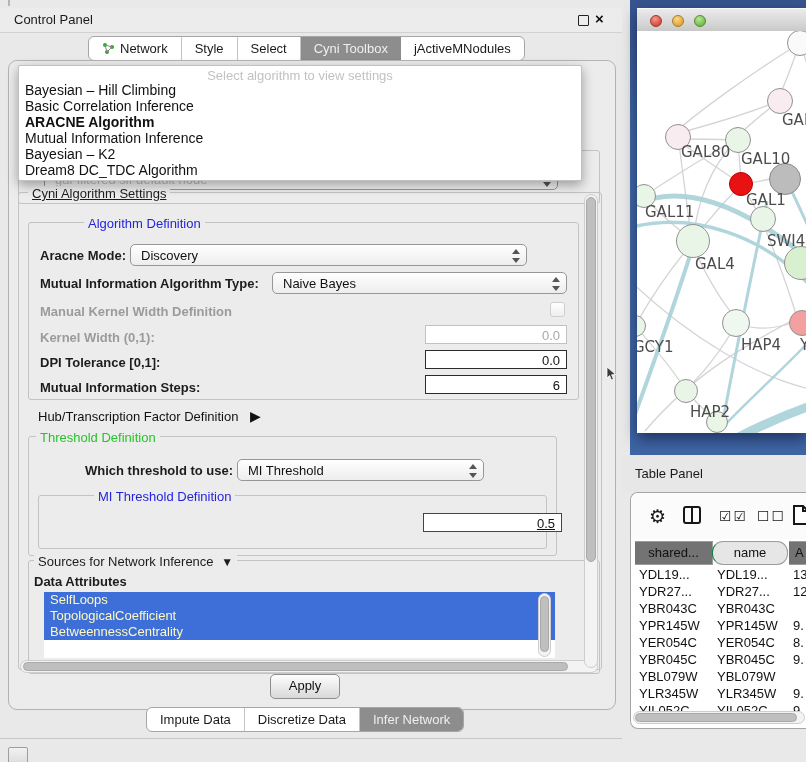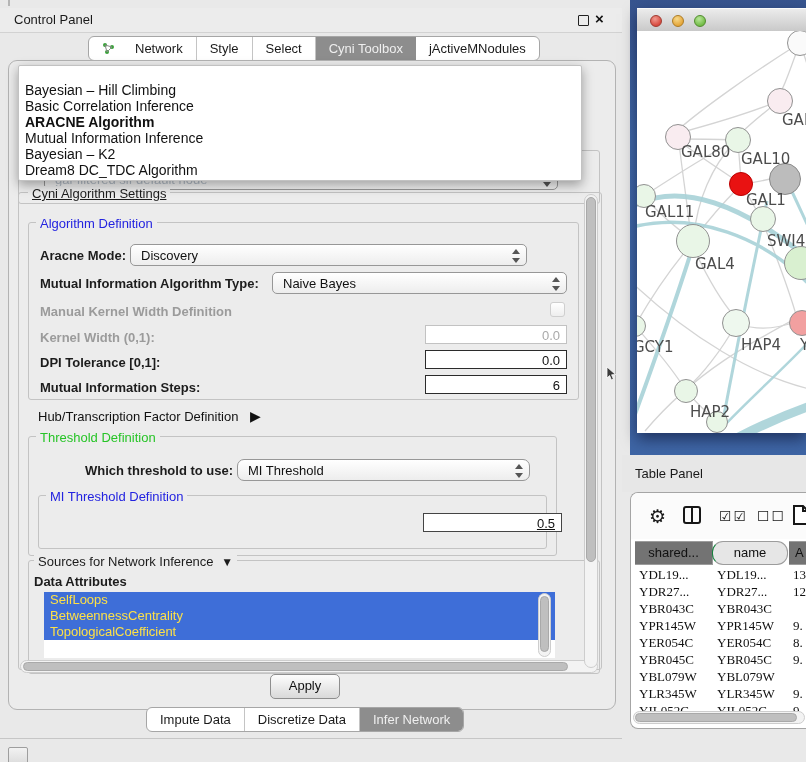--- a/index.html
+++ b/index.html
@@ -7,68 +7,68 @@
        font-family:"Liberation Sans","DejaVu Sans",sans-serif;
        background:#e9e9e9;color:#1c1c1c;}
   .abs{position:absolute;}
   
   .cp-win{left:0;top:8px;width:622px;height:730px;background:#e9e9e9;border-bottom:1px solid #c6c6c6;}
   .cp-titlebar{left:0;top:0;width:622px;height:24px;background:#ececec;border-bottom:1px solid #d2d2d2;}
   .cp-title{left:14px;top:4px;font-size:13px;color:#1a1a1a;}
   .float-ico{left:578px;top:7px;width:9px;height:9px;border:1.6px solid #222;border-radius:1px;}
   .close-ico{left:595px;top:2px;font-size:15px;font-weight:700;color:#111;}
   .tabbar{left:88px;top:28px;height:23px;display:flex;background:#fff;border:1px solid #a6a6a6;border-radius:6px;overflow:hidden;}
-  .tab{padding:0 13px;line-height:23px;font-size:13px;color:#1a1a1a;border-right:1px solid #c4c4c4;display:flex;align-items:center;gap:20px;}
+  .tab{padding:0 13px;line-height:23px;font-size:13px;color:#1a1a1a;border-right:1px solid #c4c4c4;display:flex;align-items:center;gap:5px;}
   .tab:last-child{border-right:none;}
   .tab.sel{background:#8d8d8d;color:#efefef;border-right:none;}
   .panel{left:8px;top:52px;width:606px;height:648px;background:#ececec;border:1px solid #b3b3b3;border-radius:9px;}
   
   .grp{position:absolute;border:1px solid #c3c3c3;border-radius:3px;}
   .grp-title{position:absolute;background:#ececec;padding:0 4px;font-size:13px;white-space:nowrap;}
-  .t-blue{color:#2323e0;}
+  .t-blue{color:#2323e0;margin-left:48px;}
   .t-green{color:#27c427;}
   .lbl{position:absolute;font-size:13px;font-weight:700;color:#1c1c1c;white-space:nowrap;}
   .lbl.dis{color:#9b9b9b;}
   .combo{position:absolute;height:22px;border:1px solid #979797;border-radius:5px;background:linear-gradient(#ffffff,#ededed);font-size:13px;line-height:22px;padding-left:10px;color:#111;box-sizing:border-box;}
   .spin{position:absolute;right:6px;top:4px;width:9px;height:14px;}
   .spin:before,.spin:after{content:"";position:absolute;left:1px;border-left:4px solid transparent;border-right:4px solid transparent;}
   .spin:before{top:0;border-bottom:5px solid #555;}
   .spin:after{bottom:0;border-top:5px solid #555;}
   .inp{position:absolute;height:19px;background:#fff;font-size:13px;line-height:19px;text-align:right;padding-right:6px;box-sizing:border-box;}
   .inp.en{border:1.5px solid #2b2b2b;color:#111;}
   .inp.dis{border:1px solid #c2c2c2;color:#a9a9a9;}
   .chk{position:absolute;width:13px;height:13px;border:1.5px solid #cfcfcf;border-radius:3px;background:linear-gradient(#fff,#eee);}
   
   .dd{left:18px;top:57px;width:562px;height:114px;background:#fff;border:1px solid #c2c2c2;border-radius:2px;box-shadow:0 4px 12px rgba(0,0,0,.35);z-index:40;}
   .dd-ph{position:absolute;left:0;top:2px;width:100%;text-align:center;font-size:13px;color:#c2c2c2;}
   .dd-it{position:absolute;left:6px;font-size:14px;color:#111;white-space:nowrap;}
   .dd-it.b{font-weight:700;}
   
   .attr-list{left:44px;top:584px;width:511px;height:66px;background:#fff;overflow:hidden;}
-  .attr-it{height:16px;line-height:16px;font-size:13px;color:#fde047;background:#3e6ed8;padding-left:6px;}
+  .attr-it{height:16px;line-height:16px;font-size:13px;color:#fef9c3;background:#3e6ed8;padding-left:6px;}
   .sb-track{position:absolute;background:#f3f3f3;border:1px solid #cdcdcd;border-radius:7px;box-sizing:border-box;}
   .sb-thumb{position:absolute;background:#bfbfbf;border:1px solid #a9a9a9;border-radius:6px;box-sizing:border-box;}
   .btn{position:absolute;height:23px;border:1px solid #8e8e8e;border-radius:5px;background:linear-gradient(#fdfdfd,#d9d9d9);font-size:13px;text-align:center;line-height:22px;color:#111;}
   
   .desktop{left:630px;top:0;width:176px;height:457px;background:linear-gradient(#37548f,#4068a8 30%,#3e65a5);}
   .net-win{left:637px;top:8px;width:169px;height:425px;background:#fff;box-shadow:0 6px 14px rgba(0,0,25,.5);}
   .net-tb{position:absolute;left:0;top:0;width:100%;height:23px;background:linear-gradient(#ededed,#c9c9c9);border-bottom:1px solid #9a9a9a;box-shadow:inset 0 1px 0 #fafafa;}
   .light{position:absolute;top:7px;width:12px;height:12px;border-radius:50%;box-sizing:border-box;}
   .net-canvas{position:absolute;left:0;top:23px;width:169px;height:402px;overflow:hidden;background:#fff;}
   .node{position:absolute;border-radius:50%;border:1.5px solid #919191;box-sizing:border-box;}
   .nlabel{position:absolute;font-family:"DejaVu Sans",sans-serif;font-size:15px;color:#4c4c4c;white-space:nowrap;}
   .tp-bar{left:622px;top:455px;width:184px;height:37px;background:#e7e7e7;}
   .tp-title{left:635px;top:466px;font-size:13px;color:#1a1a1a;}
   .tbl{left:630px;top:492px;width:176px;height:235px;background:#fff;border:1px solid #a5a5a5;border-radius:8px 0 0 8px;border-right:none;overflow:hidden;}
   .tbl-toolbar{position:absolute;left:0;top:0;width:100%;height:46px;background:#fbfbfb;}
   .ticon{position:absolute;font-size:17px;color:#171717;}
   .th{position:absolute;top:48px;height:24px;border:1px solid #9c9c9c;border-left:none;box-sizing:border-box;font-size:13px;text-align:center;line-height:22px;color:#111;overflow:hidden;}
   .th.blue{background:#737373;}
   .th.gray{background:#e6e6e6;border-left:1px solid #15803d;margin-left:-1px;border-radius:11px;}
-  .cell{position:absolute;font-size:13px;color:#111;white-space:nowrap;overflow:hidden;font-family:Liberation Serif, serif;}
+  .cell{position:absolute;font-size:13px;color:#111;white-space:nowrap;overflow:hidden;}
   .cursor{left:606px;top:367px;z-index:60;}
   .grip{left:8px;top:747px;width:18px;height:15px;border:1px solid #9e9e9e;background:linear-gradient(#f2f2f2,#ddd);border-radius:2px;}
 </style>
 </head>
 <body>
 
 <div class="abs" style="left:8px;top:0;width:2px;height:6px;background:#b5b5b5;"></div>
 
 <div class="abs cp-win">
   <div class="abs cp-titlebar">
@@ -142,40 +142,40 @@
 
   <div class="abs" style="left:38px;top:400px;font-size:13px;color:#111;">
     <span>Hub/Transcription Factor Definition</span>
     <span style="margin-left:8px;font-size:14px;">▶</span>
   </div>
 
   <div class="abs grp" style="left:28px;top:428px;width:527px;height:118px;"></div>
   <div class="grp-title t-green" style="left:36px;top:422px;">Threshold Definition</div>
 
   <div class="lbl" style="left:85px;top:455px;">Which threshold to use:</div>
-  <div class="combo" style="left:237px;top:451px;width:293px;border-radius:7px;">
+  <div class="combo" style="left:237px;top:451px;width:247px;">
     <span>MI Threshold</span>
     <span class="spin"></span>
   </div>
 
   <div class="abs grp" style="left:38px;top:487px;width:507px;height:52px;"></div>
   <div class="grp-title t-blue" style="left:46px;top:481px;">MI Threshold Definition</div>
   <div class="inp en" style="left:423px;top:505px;width:139px;border-width:1px;border-color:#444;text-decoration:underline;">0.5</div>
 
   <div class="abs grp" style="left:28px;top:552px;width:570px;height:112px;"></div>
   <div class="grp-title" style="left:34px;top:546px;">
     <span>Sources for Network Inference</span>
     <span style="font-size:12px;margin-left:4px;">▼</span>
   </div>
   <div class="lbl" style="left:34px;top:566px;">Data Attributes</div>
 
   <div class="abs attr-list">
     <div class="attr-it">SelfLoops</div>
+    <div class="attr-it">TopologicalCoefficient</div>
     <div class="attr-it">BetweennessCentrality</div>
-    <div class="attr-it">TopologicalCoefficient</div>
   </div>
   <div class="sb-track abs" style="left:538px;top:585px;width:13px;height:64px;"></div>
   <div class="sb-thumb abs" style="left:540px;top:588px;width:9px;height:56px;"></div>
 
   <div class="sb-track abs" style="left:20px;top:652px;width:578px;height:13px;"></div>
   <div class="sb-thumb abs" style="left:23px;top:654px;width:545px;height:9px;"></div>
 
   <div class="sb-track abs" style="left:584px;top:186px;width:14px;height:474px;"></div>
   <div class="sb-thumb abs" style="left:586px;top:189px;width:10px;height:365px;"></div>
 
@@ -187,20 +187,21 @@
       </div>
     <div class="tab">
         <span>Discretize Data</span>
       </div>
     <div class="tab sel">
         <span>Infer Network</span>
       </div>
   </div>
 
   <div class="abs dd">
+    <div class="dd-ph">Select algorithm to view settings</div>
     <div class="dd-it" style="top:16px;">Bayesian – Hill Climbing</div>
     <div class="dd-it" style="top:32px;">Basic Correlation Inference</div>
     <div class="dd-it b" style="top:48px;">ARACNE Algorithm</div>
     <div class="dd-it" style="top:64px;">Mutual Information Inference</div>
     <div class="dd-it" style="top:80px;">Bayesian – K2</div>
     <div class="dd-it" style="top:96px;">Dream8 DC_TDC Algorithm</div>
   </div>
 </div>
 
 <div class="abs desktop"></div>

